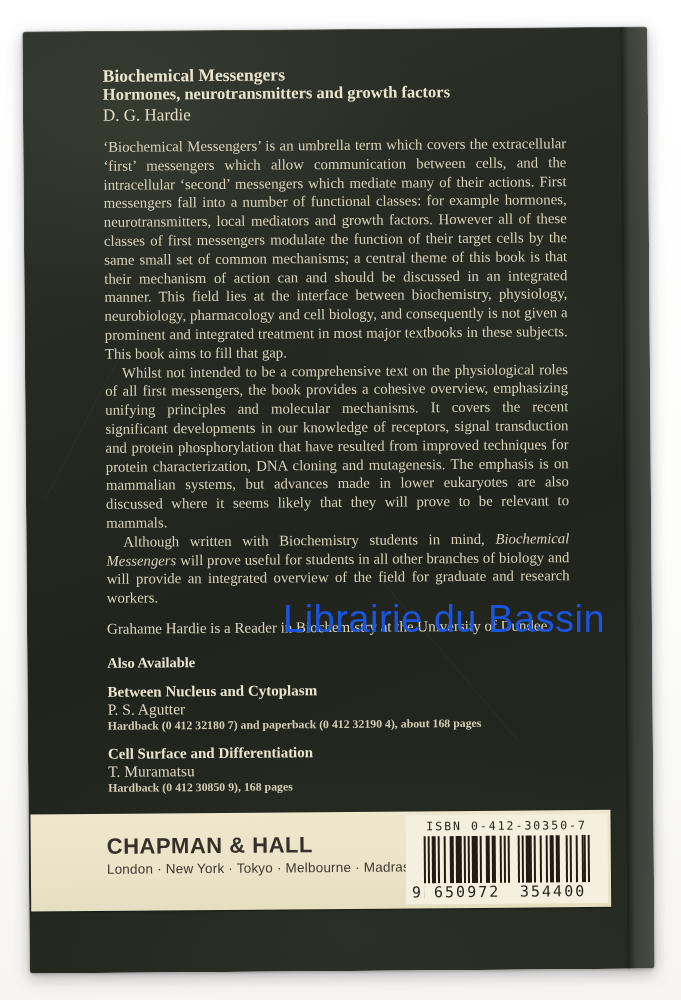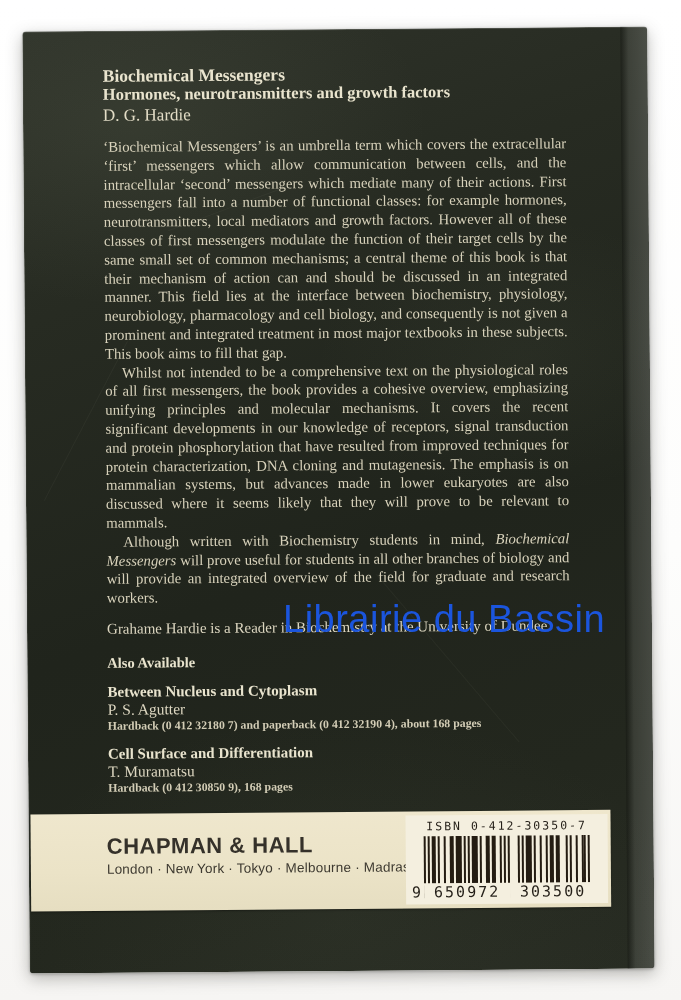--- a/index.html
+++ b/index.html
@@ -145,21 +145,21 @@
         <div class="pub-name">CHAPMAN &amp; HALL</div>
         <div class="pub-cities">London · New York · Tokyo · Melbourne · Madras</div>
       </div>
       <div class="barcode-label">
         <div class="isbn">ISBN 0-412-30350-7</div>
         <div class="barcode">
           <div class="bars" id="bars"><i class=" tall" style="width: 2px;"></i><i class="sp" style="width: 2px;"></i><i class=" tall" style="width: 2px;"></i><i class="sp" style="width: 2px;"></i><i class="" style="width: 4px;"></i><i class="sp" style="width: 2px;"></i><i class="" style="width: 2px;"></i><i class="sp" style="width: 4px;"></i><i class="" style="width: 2px;"></i><i class="sp" style="width: 4px;"></i><i class="" style="width: 4px;"></i><i class="sp" style="width: 2px;"></i><i class="" style="width: 6px;"></i><i class="sp" style="width: 2px;"></i><i class="" style="width: 2px;"></i><i class="sp" style="width: 2px;"></i><i class="" style="width: 2px;"></i><i class="sp" style="width: 2px;"></i><i class="" style="width: 6px;"></i><i class="sp" style="width: 2px;"></i><i class="" style="width: 2px;"></i><i class="sp" style="width: 4px;"></i><i class="" style="width: 4px;"></i><i class="sp" style="width: 2px;"></i><i class="" style="width: 4px;"></i><i class="sp" style="width: 4px;"></i><i class="" style="width: 2px;"></i><i class="sp" style="width: 2px;"></i><i class=" tall" style="width: 2px;"></i><i class="sp" style="width: 2px;"></i><i class=" tall" style="width: 2px;"></i><i class="sp" style="width: 2px;"></i><i class="sp" style="width: 6px;"></i><i class="" style="width: 2px;"></i><i class="sp" style="width: 2px;"></i><i class="" style="width: 2px;"></i><i class="sp" style="width: 2px;"></i><i class="" style="width: 6px;"></i><i class="sp" style="width: 2px;"></i><i class="" style="width: 2px;"></i><i class="sp" style="width: 4px;"></i><i class="" style="width: 2px;"></i><i class="sp" style="width: 4px;"></i><i class="" style="width: 2px;"></i><i class="sp" style="width: 2px;"></i><i class="" style="width: 4px;"></i><i class="sp" style="width: 2px;"></i><i class="" style="width: 4px;"></i><i class="sp" style="width: 6px;"></i><i class="" style="width: 2px;"></i><i class="sp" style="width: 2px;"></i><i class="" style="width: 2px;"></i><i class="sp" style="width: 4px;"></i><i class="" style="width: 2px;"></i><i class="sp" style="width: 4px;"></i><i class="" style="width: 2px;"></i><i class=" tall" style="width: 2px;"></i><i class="sp" style="width: 2px;"></i><i class=" tall" style="width: 2px;"></i></div>
           <div class="digits">
             <span class="d9">9</span>
             <span class="grp">650972</span>
-            <span class="grp">303500</span>
+            <span class="grp">354400</span>
           </div>
         </div>
       </div>
     </div>
   </div>
 
   <div class="watermark" style="color: rgb(27, 85, 221);">Librairie du Bassin</div>
 </div>
 
 </body></html>

